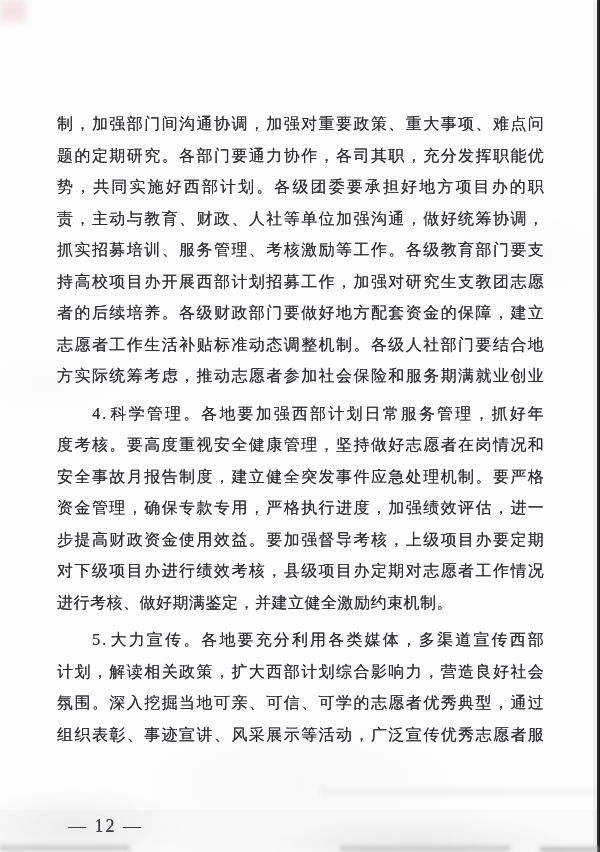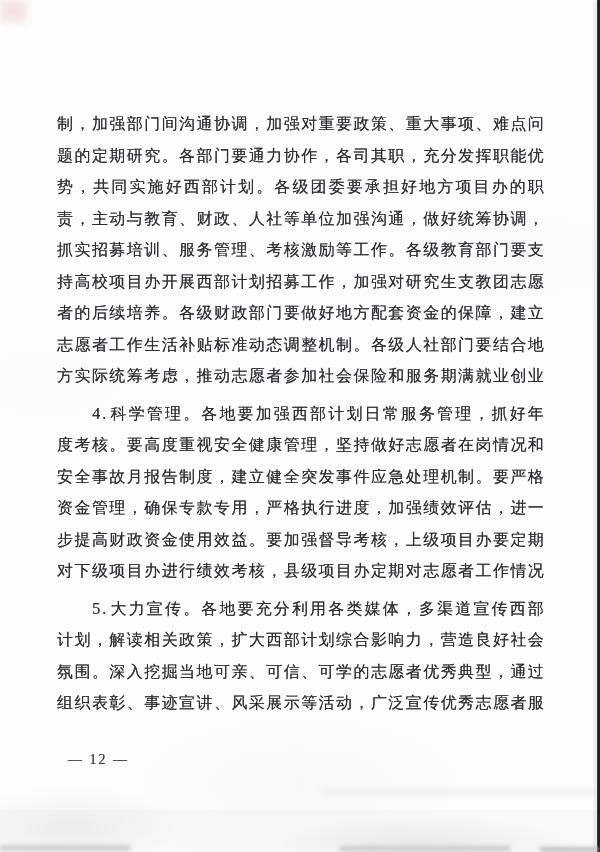--- a/index.html
+++ b/index.html
@@ -34,22 +34,22 @@
     font-size:16px;
     text-shadow:0 0 0.6px rgba(46,46,50,0.75);
   }
   .line{height:31.5px;line-height:31.5px;white-space:nowrap;letter-spacing:0.5px;}
   .line.just{display:flex;justify-content:space-between;letter-spacing:0;}
   .line.just span{flex:0 0 auto;}
   .line .ind-sp{display:inline-block;width:33px;flex:0 0 33px;}
   .para + .para{margin-top:6px;}
 
   .page-number{
-    position:absolute;left:68px;top:752px;
-    font-size:14px;color:#3a3a3e;letter-spacing:2px;
+    position:absolute;left:68px;top:816px;
+    font-size:18px;color:#3a3a3e;letter-spacing:2px;
     text-shadow:0 0 0.5px rgba(58,58,62,0.7);
   }
 </style>
 </head>
 <body>
 
 <div class="page">
   <div class="scan corner-pink"></div>
   <div class="scan edge-right-soft"></div>
   <div class="scan edge-right"></div>
@@ -505,20 +505,21 @@
           <span>期</span>
           <span>对</span>
           <span>志</span>
           <span>愿</span>
           <span>者</span>
           <span>工</span>
           <span>作</span>
           <span>情</span>
           <span>况</span>
         </div>
+        <div class="line">进行考核、做好期满鉴定，并建立健全激励约束机制。</div>
       </div>
       <div class="para">
         <div class="line just">
           <span class="ind-sp"></span>
           <span>5</span>
           <span>.</span>
           <span> </span>
           <span>大</span>
           <span>力</span>
           <span>宣</span>

